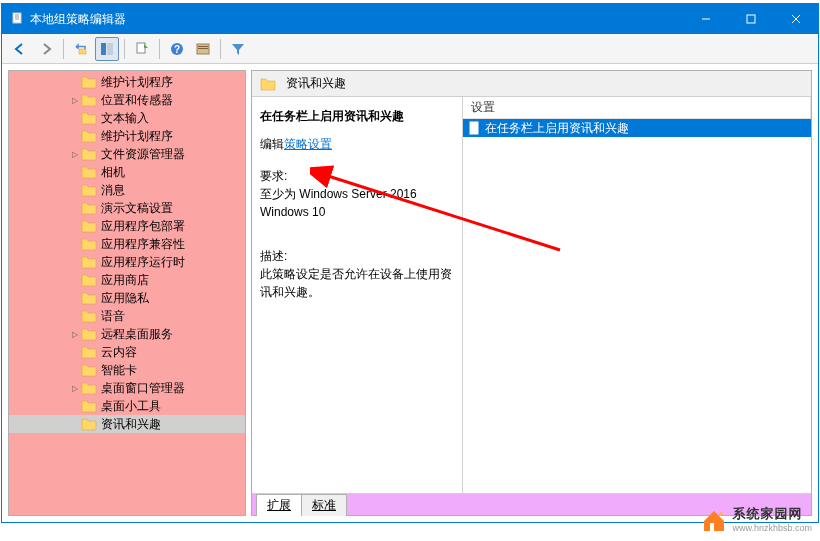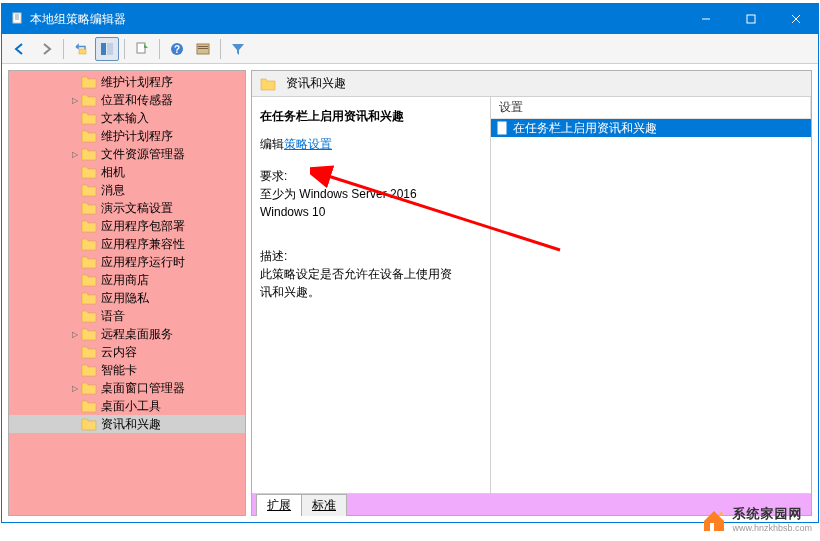--- a/index.html
+++ b/index.html
@@ -30,21 +30,21 @@
     .tree-indent { display: inline-block; }
     .tree-arrow { width: 12px; height: 12px; display: inline-flex; align-items: center; justify-content: center; font-size: 8px; color: #666; }
     .tree-arrow.none { visibility: hidden; }
     .folder-icon { width: 16px; height: 14px; margin-right: 4px; display: inline-block; }
     .folder-svg { fill: #ffd668; stroke: #d8a020; stroke-width: 0.5; }
     
     .splitter { width: 5px; cursor: ew-resize; margin: 6px 0; }
     
     .right-panel { flex: 1; display: flex; flex-direction: column; margin: 6px 6px 6px 0; border: 1px solid #b0b0b0; min-width: 0; }
     .right-header { height: 26px; background: #f0f0f0; border-bottom: 1px solid #d0d0d0; display: flex; align-items: center; padding: 0 8px; font-size: 12px; gap: 6px; }
-    .right-body { flex: 1; display: flex; min-height: 0; gap: 28px; }
+    .right-body { flex: 1; display: flex; min-height: 0; }
     .detail-pane { width: 210px; padding: 10px 8px; font-size: 12px; line-height: 1.5; overflow: hidden; }
     .detail-title { font-weight: bold; margin-bottom: 10px; }
     .edit-line { margin-bottom: 14px; }
     .policy-link { color: #0070d0; text-decoration: underline; cursor: pointer; }
     .list-pane { flex: 1; border-left: 1px solid #d0d0d0; display: flex; flex-direction: column; }
     .list-header { height: 22px; display: flex; align-items: center; border-bottom: 1px solid #e0e0e0; }
     .list-col { padding: 0 8px; font-size: 12px; color: #333; border-right: 1px solid #e0e0e0; height: 100%; display: flex; align-items: center; flex: 1; }
     .list-body { flex: 1; overflow: auto; }
     .list-row { height: 18px; display: flex; align-items: center; padding: 0 4px; font-size: 12px; gap: 4px; cursor: pointer; }
     .list-row.selected { background: #0078d7; color: #fff; }

